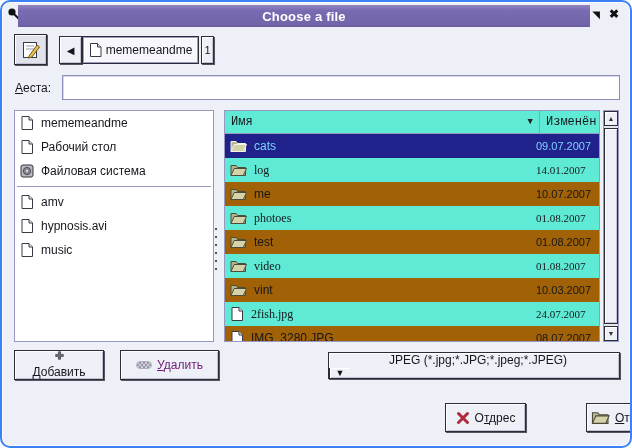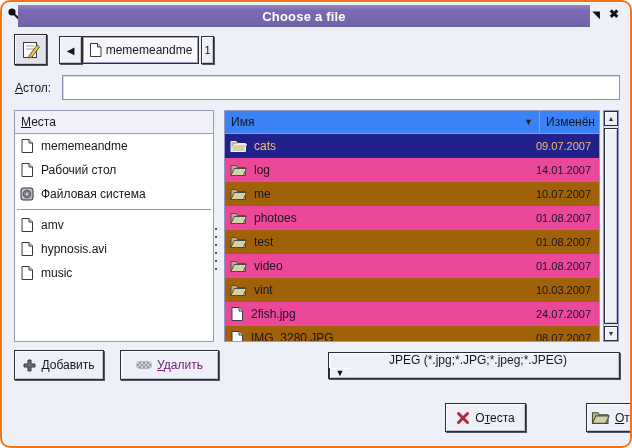--- a/index.html
+++ b/index.html
@@ -1,20 +1,20 @@
 <!DOCTYPE html>
 <html><head>
 <meta charset="utf-8">
 <style>
 * { box-sizing: border-box; margin: 0; padding: 0; }
 html,body { width:632px; height:448px; }
 body { font-family:"Liberation Sans",sans-serif; background:#ffffff; font-size:12px; color:#16161c; }
 
 .window{ position:relative; width:632px; height:448px; background:#eef0f7;
-  border:2px solid #f97316; border-radius:10px; overflow:hidden;
+  border:2px solid #3b82f6; border-radius:10px; overflow:hidden;
   box-shadow: inset 0 0 0 1px #fdfdff; }
 
 
 .titlebar{ position:absolute; left:16px; top:3px; width:572px; height:22px;
   background:linear-gradient(#9486c2,#7a6ab2 25%,#7363a8 90%,#6a5a9e);
   display:flex; align-items:center; justify-content:center; }
 .titlebar .title{ color:#ffffff; font-weight:bold; font-size:13px; letter-spacing:.2px; }
 .pin{ position:absolute; left:4px; top:4px; width:16px; height:16px; cursor:pointer; }
 .winbtn{ position:absolute; top:4px; width:16px; height:16px; display:flex; align-items:center; justify-content:center; color:#111; }
 .shadebtn{ right:26px; font-size:10px; }
@@ -43,49 +43,49 @@
 
 
 .panel{ position:absolute; top:108px; background:#ffffff; border:1px solid #9898c2; }
 .places{ left:12px; width:200px; height:232px; }
 .places-header{ height:23px; background:#f1f1f9; border-bottom:1px solid #9898c2;
   display:flex; align-items:center; padding-left:6px; font-size:12px; }
 .place-item{ height:24px; display:flex; align-items:center; gap:7px; padding-left:5px; cursor:pointer; }
 .place-sep{ border-top:1px solid #9898c2; margin:3px 2px; }
 
 .filepanel{ left:222px; width:376px; height:232px; overflow:hidden; }
-.cols-header{ display:flex; height:23px; background:#3b82f6; border-bottom:1px solid #9898c2; }
+.cols-header{ display:flex; height:23px; background:#5eead4; border-bottom:1px solid #9898c2;font-family:Liberation Mono, monospace; }
 .col-name{ flex:1; display:flex; align-items:center; padding:0 6px; border-right:1px solid #9898c2; cursor:pointer; }
 .col-name .sort{ margin-left:auto; font-size:9px; color:#222; }
 .col-mod{ width:59px; display:flex; align-items:center; padding-left:6px; cursor:pointer; }
 
 .rows{ position:relative; }
 .frow{ height:24px; display:flex; align-items:center; cursor:pointer; background:#a16207; }
-.frow.alt{ background:#ec4899; }
-.frow.selected{ background:#21218c; color:#fdba74; }
+.frow.alt{ background:#5eead4;font-family:Liberation Serif, serif; }
+.frow.selected{ background:#21218c; color:#7dd3fc; }
 .fname{ flex:1; display:flex; align-items:center; gap:7px; padding-left:5px; overflow:hidden; white-space:nowrap; }
 .fdate{ width:63px; text-align:left; padding-right:8px; font-size:11px; }
 
 
 .vscroll{ position:absolute; left:601px; top:108px; width:16px; height:232px;
   background:#e4e4ee; border:1px solid #9898c2; }
 .sbtn{ position:absolute; left:0; width:14px; height:15px; background:#eef0f7;
   border:1px solid #2c2c36; box-shadow: inset 1px 1px 0 #ffffff;
   display:flex; align-items:center; justify-content:center; font-size:7px; color:#333; cursor:pointer; }
 .sbtn.up{ top:0; }
 .sbtn.down{ bottom:0; }
 .sthumb{ position:absolute; left:0; top:17px; width:14px; height:196px; background:#eef0f7;
   border:1px solid #2c2c36; box-shadow: inset 1px 1px 0 #ffffff, inset -1px -1px 0 #c2c2d4; cursor:grab; }
 
 
 .grip{ position:absolute; left:212px; top:222px; width:4px; height:48px; cursor:col-resize;
   background:repeating-linear-gradient(#55555f 0 2px, transparent 2px 8px); background-size:2px 8px; background-repeat:repeat-y; background-position:center; }
 
 
-.addbtn{ position:absolute; left:12px; top:348px; width:90px; height:30px; }
+.addbtn{ position:absolute; left:12px; top:348px; width:90px; height:30px;flex-direction:column; }
 .removebtn{ position:absolute; left:118px; top:348px; width:99px; height:30px; }
 .filter{ position:absolute; left:326px; top:350px; width:292px; height:27px;
   display:flex; align-items:center; cursor:pointer; background:#eef0f7;
   border:1px solid #2c2c36; box-shadow: inset 1px 1px 0 #ffffff, inset -1px -1px 0 #c2c2d4, 1px 1px 0 #55555f; flex-direction: column; }
 .filter .ftext{ flex:1; padding-left:8px; font-size:12px; }
 .filter .farrow{ width:21px; align-self:stretch; border-left:1px solid #2c2c36;
   display:flex; align-items:center; justify-content:center; font-size:9px; color:#111; box-shadow: inset 1px 1px 0 #ffffff; }
 
 .cancelbtn{ position:absolute; left:443px; top:401px; width:81px; height:29px; }
 .openbtn{ position:absolute; left:536px; top:401px; width:81px; height:29px;margin-left:48px; }
@@ -127,27 +127,24 @@
     <button class="btn pathbtn path-current">
       <svg width="13" height="16" viewBox="0 0 13 16">
         <path d="M1.5 1.5 h7 l3.5 3.5 v9.5 h-10.5 z" fill="#ffffff" stroke="#3a3a44"></path>
         <path d="M8.5 1.5 v3.5 h3.5" fill="#e0e0ea" stroke="#3a3a44"></path>
       </svg>
       <span>mememeandme</span>
     </button>
     <button class="btn pathbtn path-one">1</button>
   </div>
 
-  <label class="addr-label"><u>А</u><span>стол:</span></label>
+  <label class="addr-label"><u>А</u><span>еста:</span></label>
   <input class="addr-input" type="text" value="" style="">
 
   <div class="panel places">
-    <div class="places-header">
-      <span><u>М</u><span>еста</span></span>
-    </div>
     <div class="place-item">
       <svg width="14" height="16" viewBox="0 0 13 16">
           <path d="M1.5 1.5 h7 l3.5 3.5 v9.5 h-10.5 z" fill="#ffffff" stroke="#3a3a44"></path>
           <path d="M8.5 1.5 v3.5 h3.5" fill="#e0e0ea" stroke="#3a3a44"></path>
         </svg>
       <span>mememeandme</span>
     </div>
     <div class="place-item">
       <svg width="14" height="16" viewBox="0 0 13 16">
           <path d="M1.5 1.5 h7 l3.5 3.5 v9.5 h-10.5 z" fill="#ffffff" stroke="#3a3a44"></path>
@@ -317,21 +314,21 @@
     <span class="farrow">▼</span>
   </div>
 
   <button class="btn cancelbtn">
     <svg width="14" height="14" viewBox="0 0 14 14">
       <g stroke="#b02a3a" stroke-width="3" stroke-linecap="round">
         <line x1="2.5" y1="2.5" x2="11.5" y2="11.5"></line>
           <line x1="11.5" y1="2.5" x2="2.5" y2="11.5"></line>
       </g>
     </svg>
-    <span><span>О</span><u>т</u><span>еста</span></span>
+    <span><span>О</span><u>т</u><span>дрес</span></span>
   </button>
   <button class="btn openbtn">
     <svg width="19" height="15" viewBox="0 0 17 14">
       <path d="M1 2.5 h5 l1.5 2 h8 v8 h-14.5 z" fill="#b8b48e" stroke="#4c4c3a"></path>
       <polygon points="1,12.5 4.2,5.5 16.5,5.5 13.3,12.5" fill="#d5d2aa" stroke="#4c4c3a"></polygon>
     </svg>
     <span><u>О</u><span>ткрыть</span></span>
   </button>
 
 </div>

